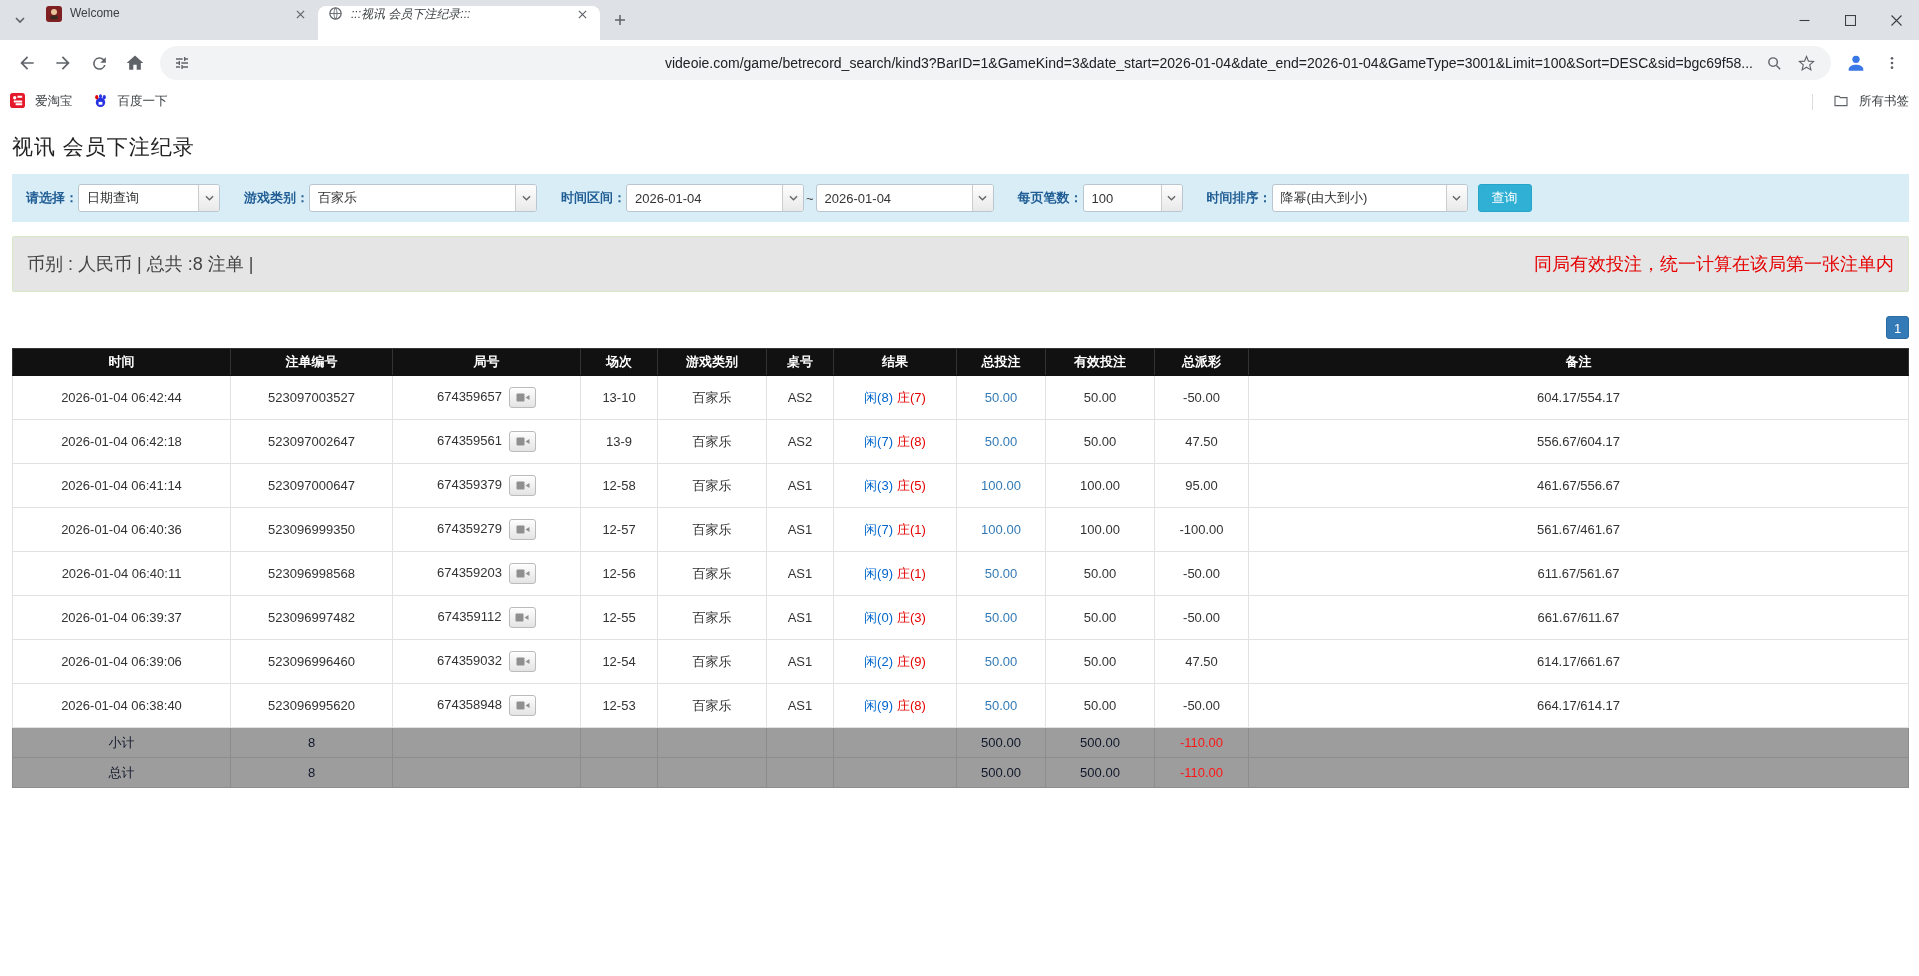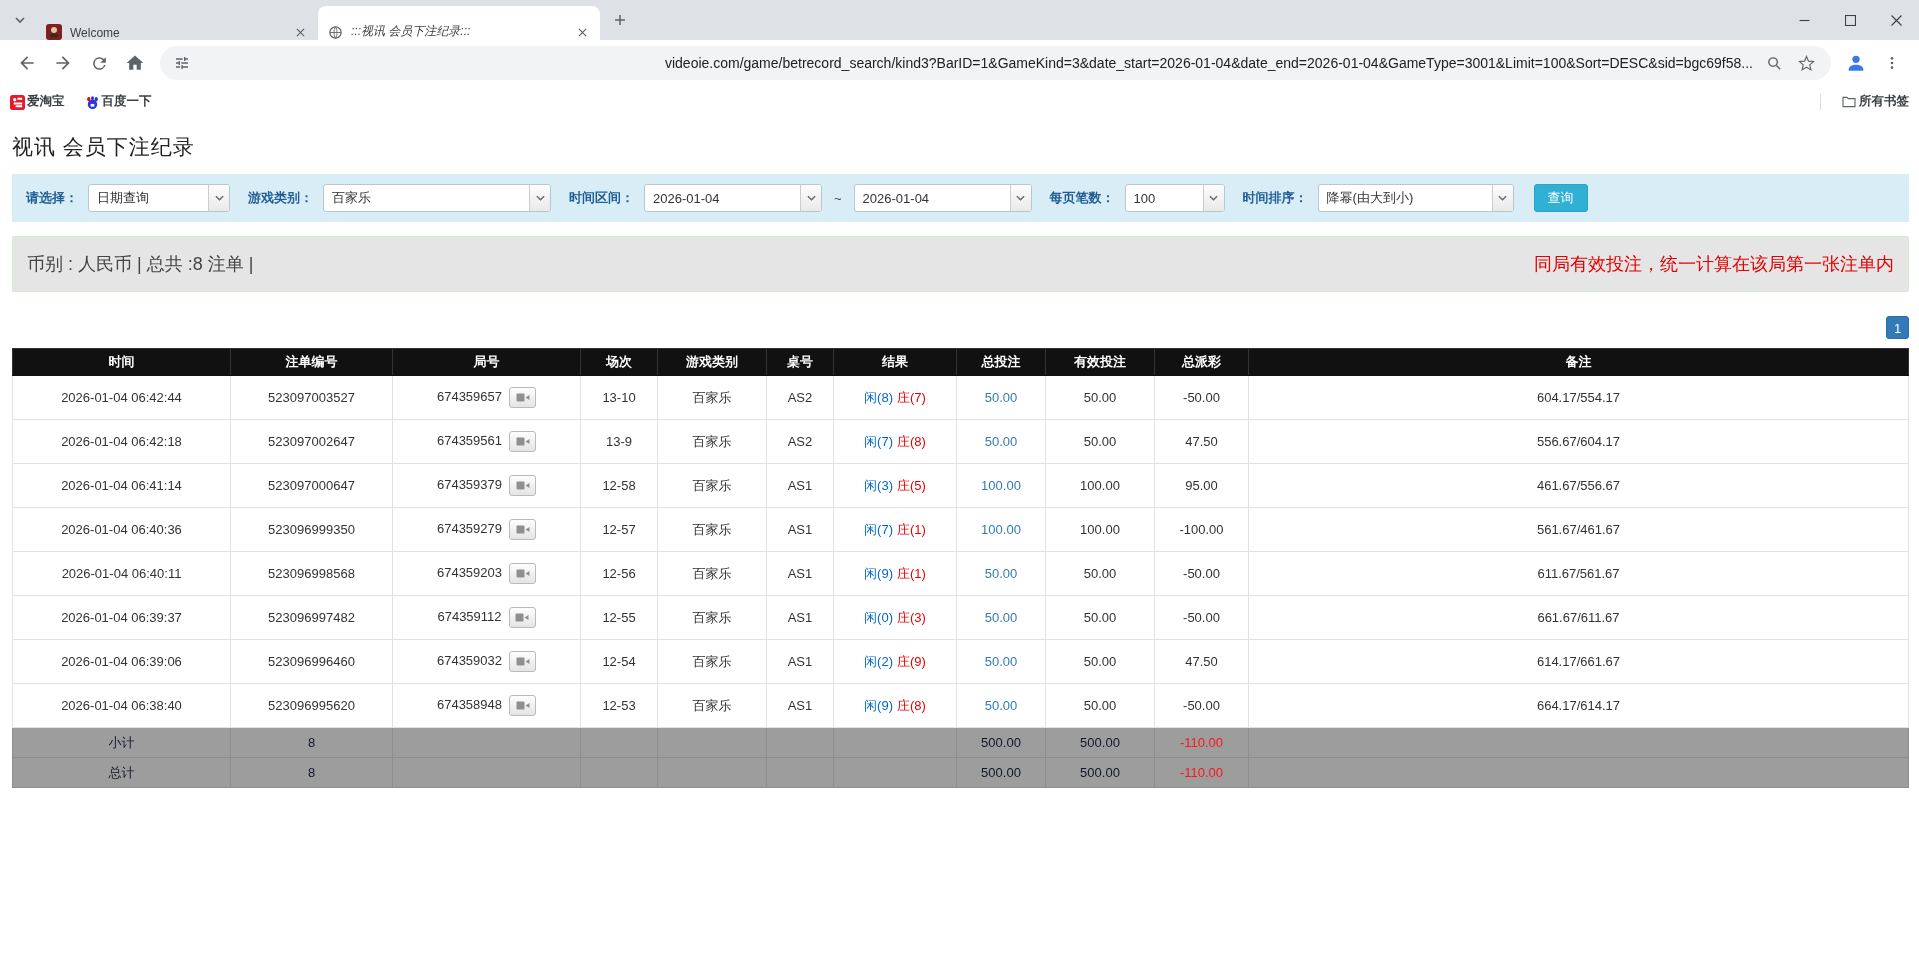--- a/index.html
+++ b/index.html
@@ -2,46 +2,46 @@
 <html><head>
 <meta charset="utf-8">
 <style>
   * { box-sizing: border-box; margin: 0; padding: 0; }
   html,body { width:1919px; height:976px; overflow:hidden; background:#fff;
     font-family:"Liberation Sans","DejaVu Sans",sans-serif; }
 
   
   .tabstrip { height:40px; background:#dee1e6; display:flex; align-items:flex-end; padding-left:4px; }
   .tsearch { width:28px; height:28px; margin:6px 2px; display:flex; align-items:center; justify-content:center; border-radius:50%; cursor:pointer; }
-  .tab { width:282px; height:34px; display:flex; align-items:flex-end; gap:8px; padding:0 10px; font-size:12px; color:#3c4043; border-radius:8px 8px 0 0; cursor:pointer; position:relative; }
+  .tab { width:282px; height:34px; display:flex; align-items:flex-start; gap:8px; padding:0 10px; font-size:12px; color:#3c4043; border-radius:8px 8px 0 0; cursor:pointer; position:relative; }
   .tab.inactive::after { content:""; position:absolute; right:-1px; top:9px; height:16px; width:1px; background:#9aa0a6; }
   .tab.active { background:#fff;font-style:italic; }
   .tab-title { flex:1; white-space:nowrap; overflow:hidden; text-overflow:ellipsis; }
   .tclose { width:16px; height:16px; display:flex; align-items:center; justify-content:center; border-radius:50%; cursor:pointer; flex:0 0 auto; }
   .newtab { width:28px; height:28px; margin:6px 6px; display:flex; align-items:center; justify-content:center; border-radius:50%; cursor:pointer; }
   .wincontrols { margin-left:auto; display:flex; height:40px; align-self:flex-start; }
   .winbtn { width:46px; height:40px; display:flex; align-items:center; justify-content:center; cursor:pointer; }
 
   .toolbar { height:46px; background:#fff; display:flex; align-items:center; padding:0 10px; gap:2px; }
   .tbtn { width:34px; height:34px; display:flex; align-items:center; justify-content:center; border-radius:50%; cursor:pointer; flex:0 0 auto; }
   .omnibox { flex:1; height:34px; background:#f1f3f4; border-radius:17px; display:flex; align-items:center; padding:0 14px; gap:10px; margin:0 6px; min-width:0;text-align:right; }
   .url { flex:1; font-size:14px; color:#202124; white-space:nowrap; overflow:hidden; text-overflow:ellipsis; }
   .obtn { width:22px; height:22px; display:flex; align-items:center; justify-content:center; cursor:pointer; flex:0 0 auto; }
 
   .bookmarks { height:31px; background:#fff; display:flex; align-items:center; padding:0 10px; gap:20px; font-size:12.5px; color:#3c4043; }
-  .bkitem { display:flex; align-items:flex-end; gap:2px; cursor:pointer;font-weight:bold; }
+  .bkitem { display:flex; align-items:flex-start; gap:10px; cursor:pointer; }
   .bkspacer { flex:1; }
   .bkdivider { width:1px; height:16px; background:#dadce0; }
 
   
   .page { padding:0 10px 0 12px; background:#fff; }
   h1.ptitle { font-size:21px; font-weight:500; color:#222; margin:16px 0 13px 0; letter-spacing:1px; }
 
-  .filters { background:#d9edf7; padding:10px 14px; display:flex; align-items:center; gap:10px; font-size:13px; }
-  .flabel { color:#1f5d94; font-weight:bold; white-space:nowrap; margin-left:8px; }
+  .filters { background:#d9edf7; padding:10px 14px; display:flex; align-items:center; gap:0; font-size:13px; }
+  .flabel { color:#1f5d94; font-weight:bold; white-space:nowrap; margin-left:24px; }
   .flabel:first-child { margin-left:0; }
   .combo { background:#fff; border:1px solid #b9c6cf; border-radius:3px; height:28px; display:flex; align-items:stretch; overflow:hidden; cursor:pointer; }
   .ctext { flex:1; display:flex; align-items:center; padding:0 8px; font-size:13px; color:#333; white-space:nowrap; overflow:hidden; }
   .carrow { width:21px; border-left:1px solid #ccc; background:linear-gradient(#fdfdfd,#e9e9e9); display:flex; align-items:center; justify-content:center; }
   .tilde { color:#444; margin:0 2px; }
   .btn-search { margin-left:10px; background:#31b0d5; color:#fff; border:1px solid #28a4c9; border-radius:3px; height:28px; padding:0 13px; font-size:13px; cursor:pointer; }
 
   .infobar { margin-top:14px; background:#e5e5e5; border:1px solid #d6e9c6; border-radius:2px; padding:15px 14px; display:flex; justify-content:space-between; align-items:center; font-size:18px; color:#444; }
   .infobar .red { color:#e60000; }
 

